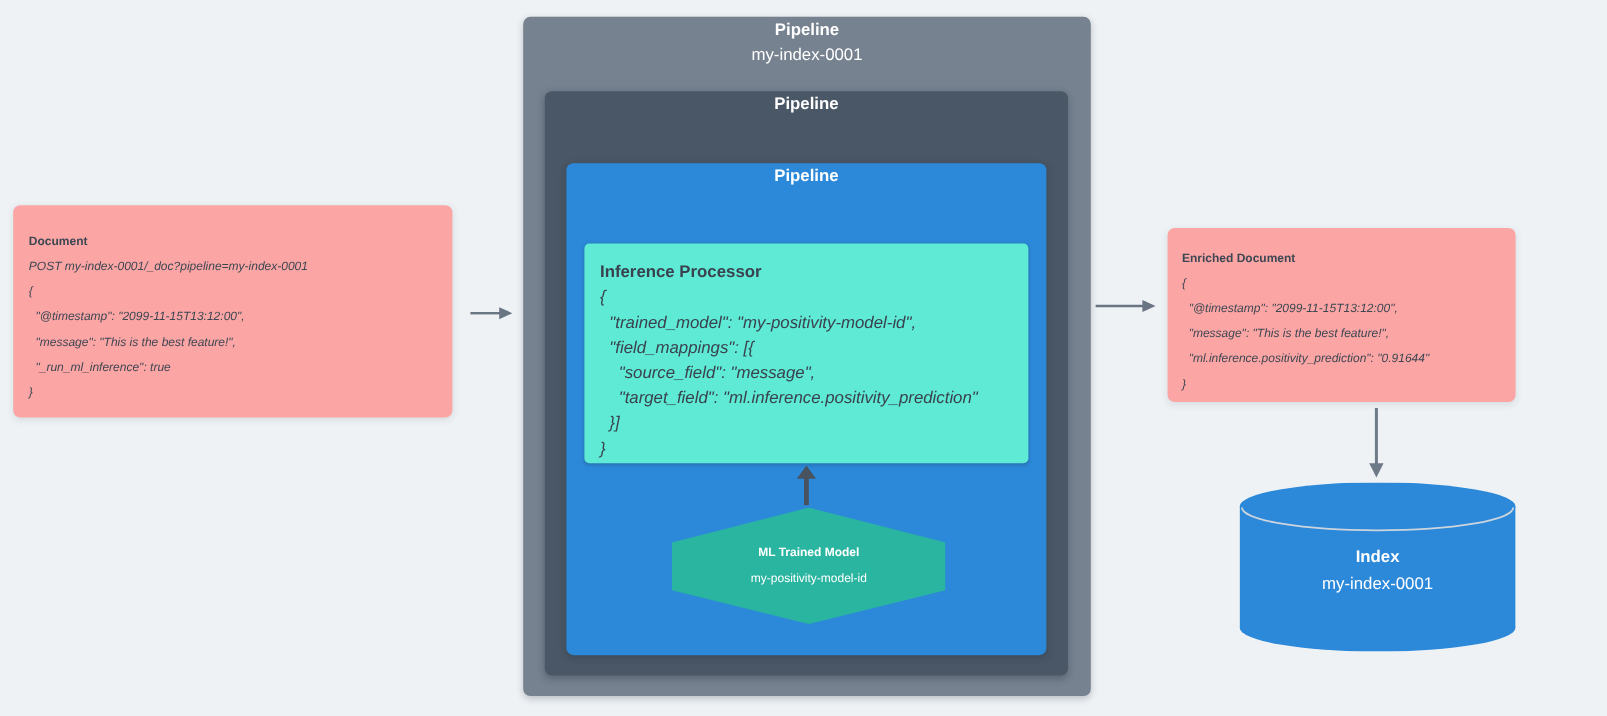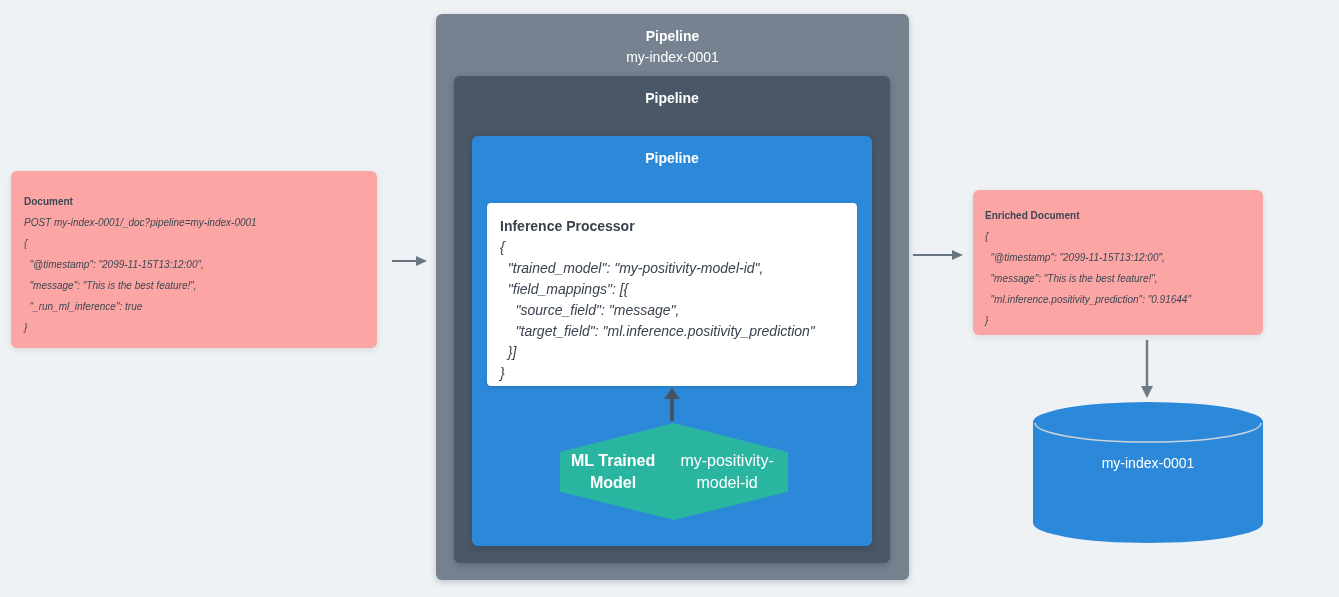--- a/index.html
+++ b/index.html
@@ -16,37 +16,37 @@
   }
   .doc-card{left:11px;top:171px;width:366px;height:177px;padding:20px 13px 0;}
   .enriched-card{left:973px;top:190px;width:290px;height:145px;padding:15px 12px 0;}
   .card-title{font-weight:700;}
   .code-line{white-space:pre;font-style:italic;}
   
   .box{position:absolute;border-radius:6px;box-sizing:border-box;}
   .outer-box{left:436px;top:14px;width:473px;height:566px;background:#76828f;box-shadow:0 2px 6px rgba(60,70,85,.28);}
   .dark-box{left:18px;top:62px;width:436px;height:487px;background:#4a5766;box-shadow:0 2px 6px rgba(25,35,50,.30);}
   .blue-box{left:18px;top:60px;width:400px;height:410px;background:#2c89d9;box-shadow:0 2px 6px rgba(25,35,50,.25);}
-  .box-header{padding-top:12px;text-align:center;color:#ffffff;font-size:14px;line-height:21px;}
+  .box-header{text-align:center;color:#ffffff;font-size:14px;line-height:21px;}
   .bh-label{font-weight:700;}
   
   .processor-box{
     position:absolute;left:15px;top:67px;width:370px;height:183px;
-    background:#ffffff;border-radius:4px;box-sizing:border-box;
+    background:#5eead4;border-radius:4px;box-sizing:border-box;
     padding:13px 13px 0;color:#39424e;font-size:14px;line-height:21px;
     box-shadow:0 1px 3px rgba(25,35,50,.25);
   }
   .processor-title{font-weight:700;}
   
   .hexagon{
     position:absolute;left:88px;top:287px;width:228px;height:97px;
     background:#2ab5a0;
     clip-path:polygon(50% 0,100% 30%,100% 71%,50% 100%,0 71%,0 30%);
-    display:flex;flex-direction:row;justify-content:center;align-items:center;
-    color:#ffffff;font-size:16px;line-height:22px;text-align:center;
+    display:flex;flex-direction:column;justify-content:center;align-items:center;
+    color:#ffffff;font-size:10px;line-height:22px;text-align:center;
   }
   .hex-label{font-weight:700;}
   
   .cylinder{position:absolute;left:1033px;top:402px;width:230px;height:141px;}
   .cylinder-label{
     position:absolute;left:0;top:50px;width:100%;text-align:center;
     color:#ffffff;font-size:14px;line-height:23px;
   }
   .cyl-name-label{font-weight:700;}
   
@@ -118,20 +118,21 @@
   </div>
 
   <div class="cylinder">
     <svg width="230" height="141" viewBox="0 0 230 141">
       <ellipse cx="115" cy="121" rx="115" ry="20" fill="#2c89d9"></ellipse>
       <rect x="0" y="20" width="230" height="101" fill="#2c89d9"></rect>
       <ellipse cx="115" cy="20" rx="115" ry="20" fill="#2c89d9"></ellipse>
       <path d="M2,21 a113,19 0 0 0 226,0" stroke="#ccd5dd" stroke-width="1.5" fill="none"></path>
     </svg>
     <div class="cylinder-label">
+      <div class="cyl-name-label">Index</div>
       <div class="cyl-name">my-index-0001</div>
     </div>
   </div>
 
   <svg class="arrows-overlay" width="1339" height="597" viewBox="0 0 1339 597">
     <g>
       <line x1="392" y1="261" x2="417" y2="261" stroke="#6a7584" stroke-width="2"></line>
       <polygon points="416,256 427,261 416,266" fill="#6a7584"></polygon>
     </g>
     <g>

